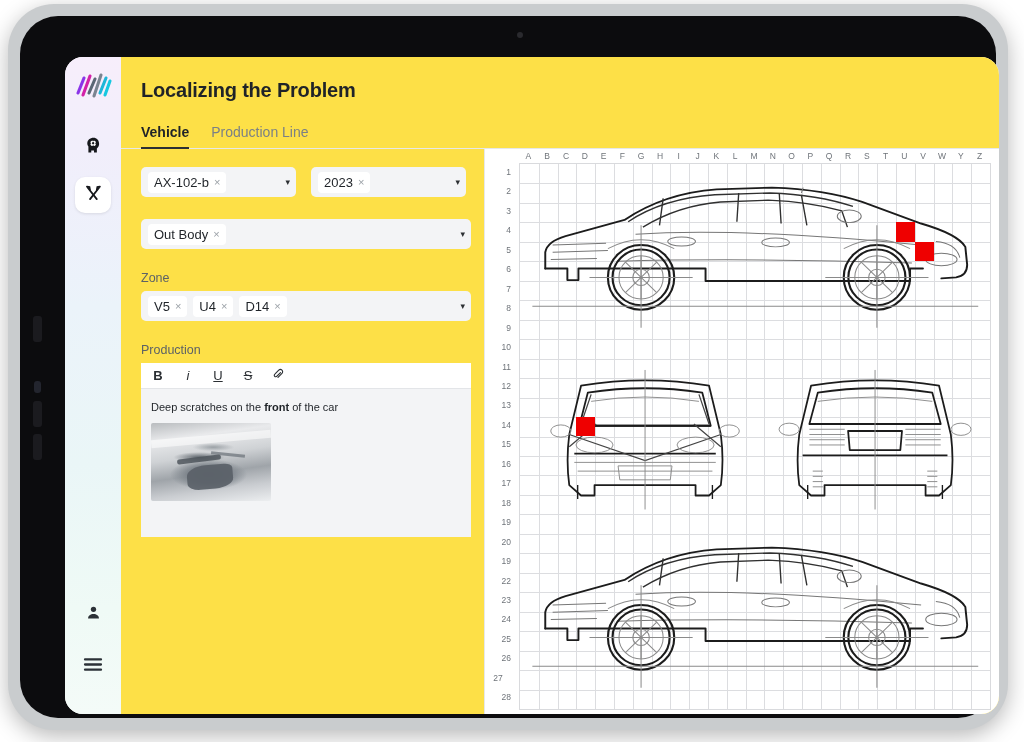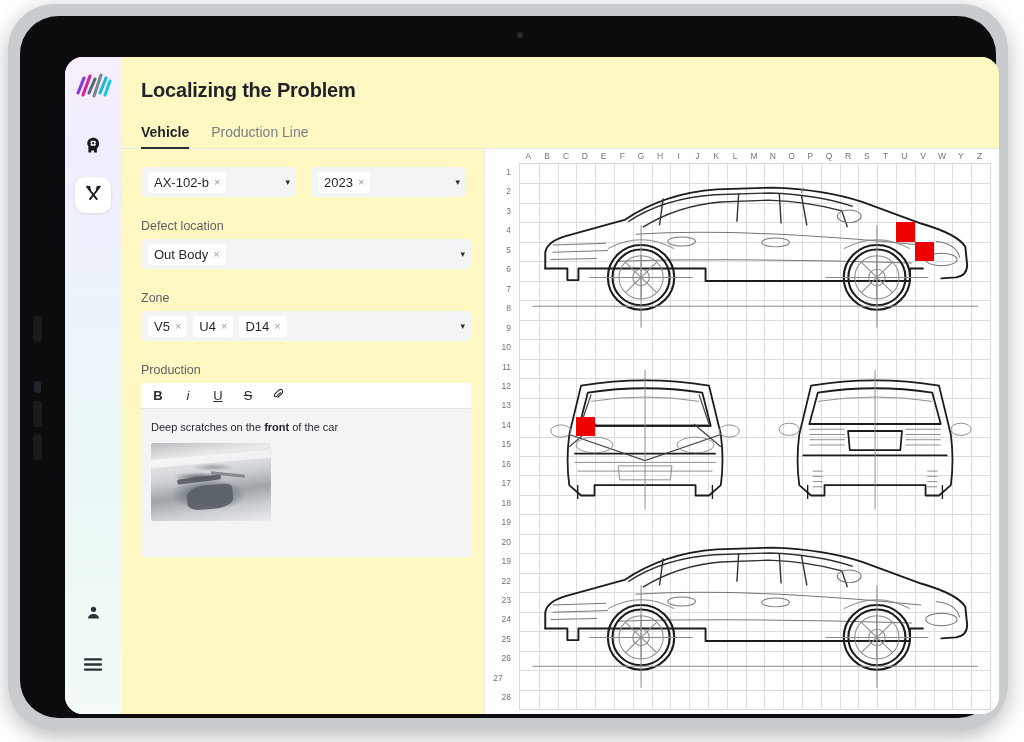--- a/index.html
+++ b/index.html
@@ -62,21 +62,21 @@
   .rail-btn {
     width: 36px; height: 36px; border-radius: 10px;
     display: flex; align-items: center; justify-content: center;
     margin-bottom: 12px; cursor: pointer;
   }
   .rail-btn.active { background: #ffffff; box-shadow: 0 1px 3px rgba(0,0,0,.10); }
   #rail-spacer { flex: 1 1 auto; }
   .rail-bottom { width: 36px; height: 36px; display:flex; align-items:center; justify-content:center; margin-bottom: 16px; cursor:pointer; }
 
   
-  #content { flex: 1 1 auto; display: flex; flex-direction: column; min-width: 0; background:#fef9c3; }
+  #content { flex: 1 1 auto; display: flex; flex-direction: column; min-width: 0; background:#fde047; }
   #page-title {
     font-size: 20px; font-weight: bold; color: #1f2328;
     padding: 22px 0 0 20px; letter-spacing: -0.2px;
   }
   #tabbar {
     display: flex; gap: 22px; padding: 16px 0 0 20px;
     border-bottom: 1px solid #e6e8ea; margin-top: 6px;
   }
   .tab {
     font-size: 14px; color: #7b8085; padding-bottom: 8px;
@@ -277,21 +277,20 @@
                   <span class="chip">
                     <span>2023</span>
                     <span class="x">×</span>
                   </span>
                   <span class="caret">▾</span>
                 </div>
               </div>
             </div>
 
             <div class="field-block">
-              <div class="field-label">Defect location</div>
               <div class="select" style="width:330px">
                 <span class="chip">
                   <span>Out Body</span>
                   <span class="x">×</span>
                 </span>
                 <span class="caret">▾</span>
               </div>
             </div>
 
             <div class="field-block">

